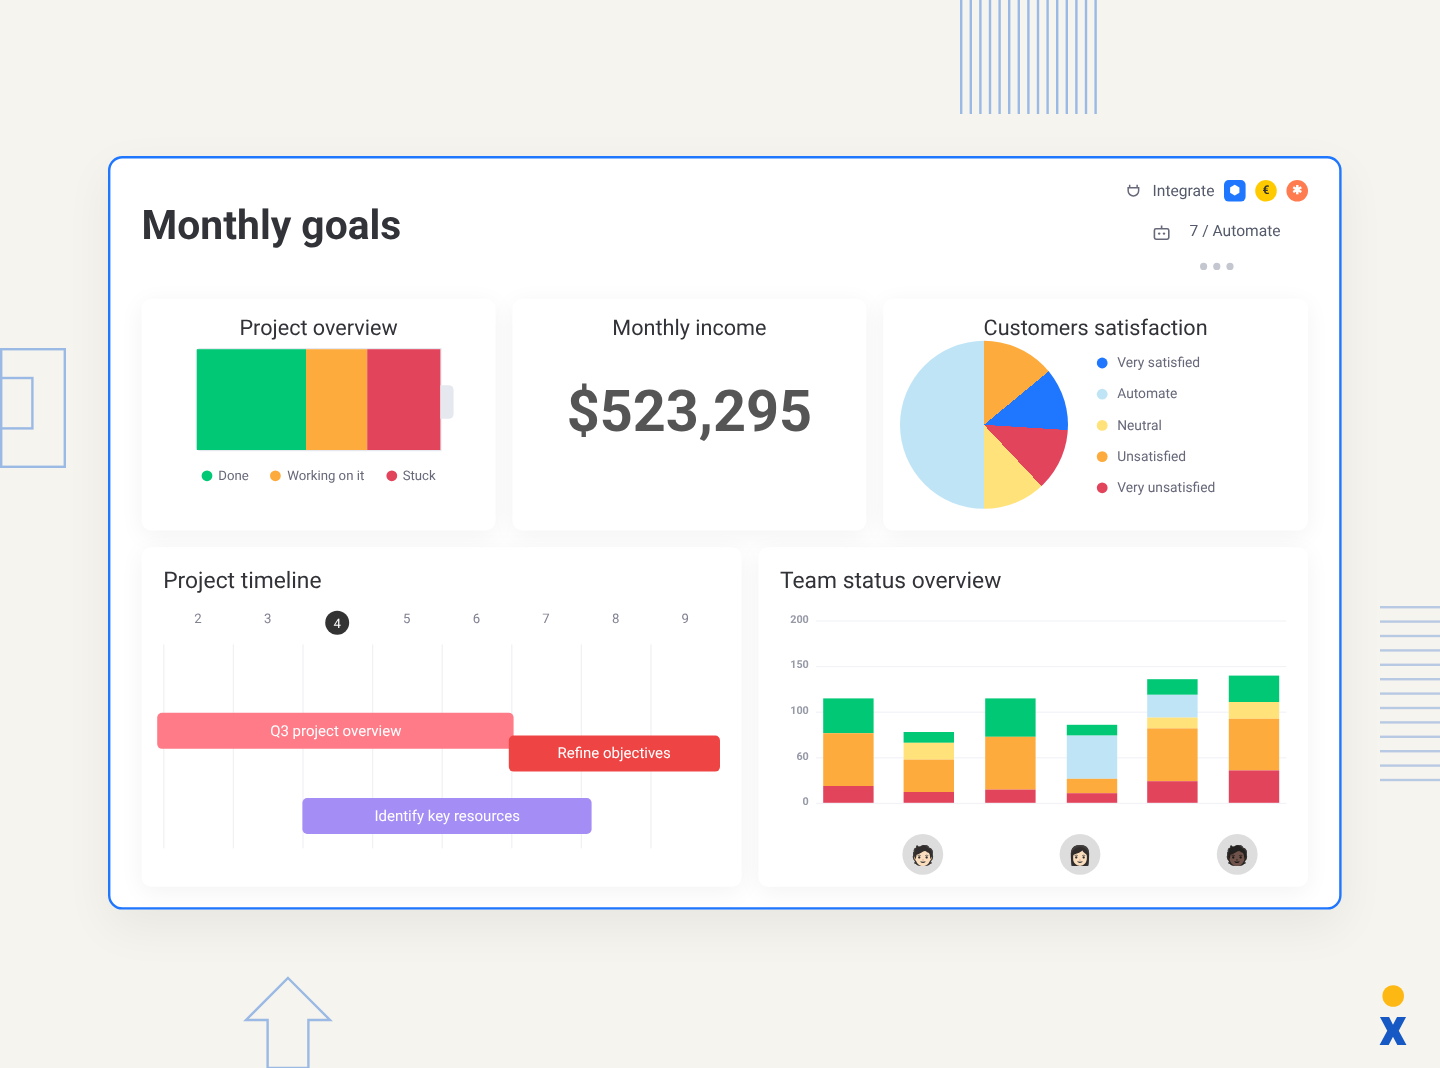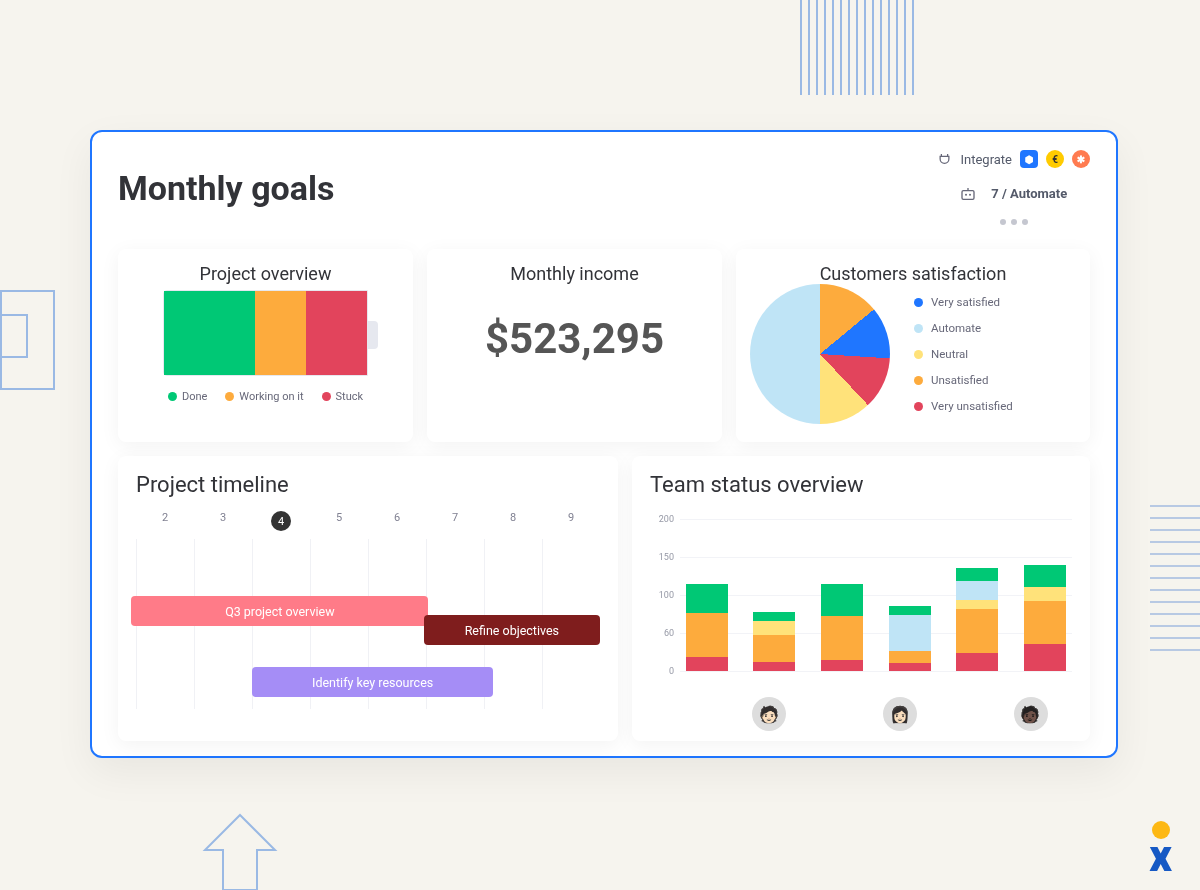--- a/index.html
+++ b/index.html
@@ -63,21 +63,21 @@
     display: flex; align-items: center; gap: 18px; color: #545a6a; font-size: 13px; flex-direction: column;
   }
   .integrate-group { display: flex; align-items: center; gap: 8px; }
   .integrate-group .ibadge {
     width: 18px; height: 18px; border-radius: 4px; display: inline-flex; align-items: center; justify-content: center;
     font-size: 10px; font-weight: 700; color: #fff;
   }
   .ibadge.blue { background: #1f76ff; }
   .ibadge.yellow { background: #ffcb00; color: #333; border-radius: 50%; }
   .ibadge.orange { background: #ff7b50; border-radius: 50%; }
-  .automate-group { display: flex; align-items: center; gap: 15px; font-weight: bold; }
+  .automate-group { display: flex; align-items: center; gap: 15px; }
   .robot-icon { width: 16px; height: 14px; }
   .dots { display: flex; gap: 5px; }
   .dots span { width: 6px; height: 6px; background: #c5c7d0; border-radius: 50%; }
 
   
   .grid { display: grid; grid-template-columns: 295px 295px 1fr; gap: 14px; }
   .card {
     background: #fff; border-radius: 8px; box-shadow: 0 4px 20px rgba(0,0,0,0.05);
     padding: 14px 14px 18px;
   }
@@ -92,51 +92,51 @@
   .battery .seg { height: 100%; }
   .seg.done { background: #00c875; }
   .seg.wip  { background: #fdab3d; }
   .seg.stuck{ background: #e2445c; }
   .legend-inline { display: flex; justify-content: center; gap: 18px; font-size: 11px; color: #676879;}
   .legend-inline .li { display: flex; align-items: center; gap: 5px; }
   .legend-inline .dot { width: 9px; height: 9px; border-radius: 50%; }
 
   
   .income-card .amount {
-    font-size: 42px; font-weight: 700; color: #555; text-align: center; margin-top: 30px;
+    font-size: 48px; font-weight: 700; color: #555; text-align: center; margin-top: 30px;
   }
 
   
   .pie-wrap { display: flex; align-items: center; gap: 24px; }
   .pie { width: 140px; height: 140px; border-radius: 50%; }
   .pie-legend { display: flex; flex-direction: column; gap: 12px; font-size: 11.5px; color: #676879; }
   .pie-legend .li { display: flex; align-items: center; gap: 8px; }
 
   
   .row2 { display: grid; grid-template-columns: 500px 1fr; gap: 14px; margin-top: 14px; }
   .panel { background: #fff; border-radius: 8px; box-shadow: 0 4px 20px rgba(0,0,0,0.05); padding: 16px 18px 0; }
-  .panel h3 { font-size: 22px; font-weight: 400; color: #323338; margin-bottom: 14px; }
+  .panel h3 { font-size: 19px; font-weight: 400; color: #323338; margin-bottom: 14px; }
 
   
   .timeline { position: relative; height: 200px; }
   .tl-axis { position: absolute; top: 0; left: 0; right: 0; height: 28px; display: flex; }
   .tl-tick { flex: 1; position: relative; text-align: center; font-size: 11px; color: #808192; }
   .tl-tick::after { content: ""; position: absolute; left: 0; top: 28px; width: 1px; height: 170px; background: #f0f1f5;}
   .tl-tick.active span {
     display: inline-flex; width: 20px; height: 20px; background: #333; color: #fff; border-radius: 50%;
     align-items: center; justify-content: center;
   }
   .tl-bars { position: absolute; top: 48px; left: 0; right: 0; }
   .tl-bar { position: absolute; height: 30px; border-radius: 4px; color: #fff; font-size: 12.5px; display: flex; align-items: center; justify-content: center; }
   .tl-bar.pink { background: #ff7b88; }
-  .tl-bar.sunset { background: #7f1d1d; }
+  .tl-bar.sunset { background: #ef4444; }
   .tl-bar.purple { background: #a58df6; }
 
   
-  .team-chart { position: relative; height: 172px; margin-top: 22px; }
+  .team-chart { position: relative; height: 172px; margin-top: 22px; font-weight: bold; }
   .tc-yaxis { position: absolute; left: 0; top: 0; bottom: 20px; width: 28px; font-size: 9px; color: #9699a6; }
   .tc-yaxis .ylabel { position: absolute; right: 4px; transform: translateY(-50%); }
   .tc-grid { position: absolute; left: 30px; right: 0; top: 0; bottom: 20px; }
   .tc-grid .gline { position: absolute; left: 0; right: 0; height: 1px; background: #f2f3f7; }
   .tc-bars { position: absolute; left: 30px; right: 0; bottom: 20px; height: 152px; display: flex; align-items: flex-end; justify-content: space-around; gap: 14px; }
   .stack { width: 42px; display: flex; flex-direction: column-reverse; }
   .stack .s { width: 100%; }
   .avatars { position: absolute; left: 30px; right: 0; bottom: -40px; display: flex; justify-content: space-around; }
   .av { width: 34px; height: 34px; border-radius: 50%; background: #ddd; box-shadow: 0 0 0 2px #fff; display: inline-flex; align-items: center; justify-content: center; font-size: 16px;}
 </style>

